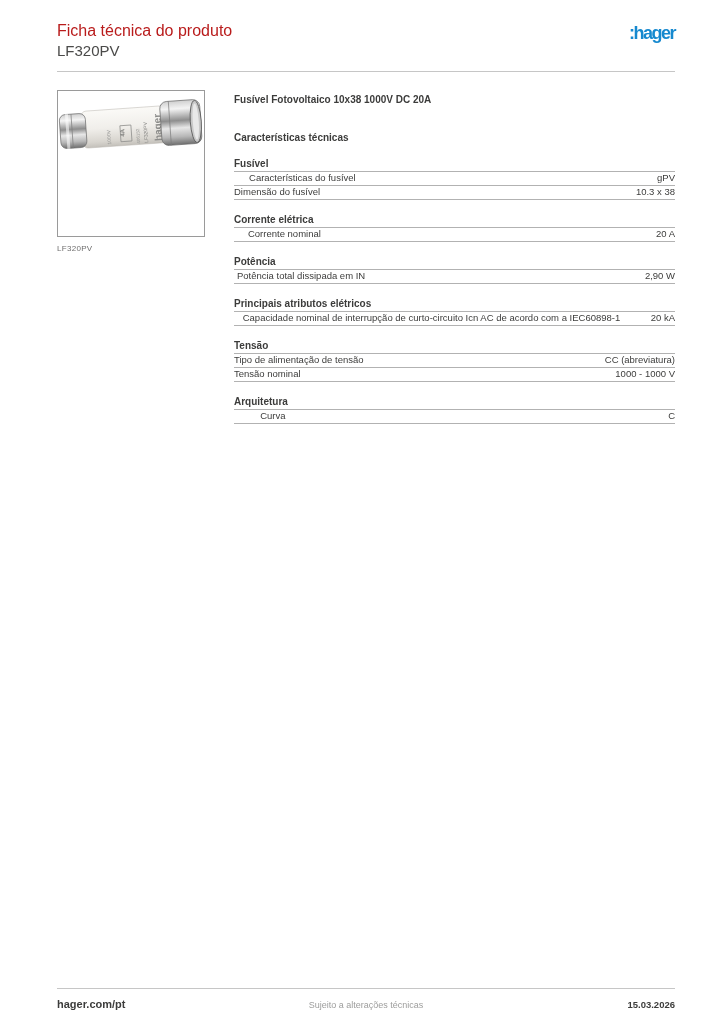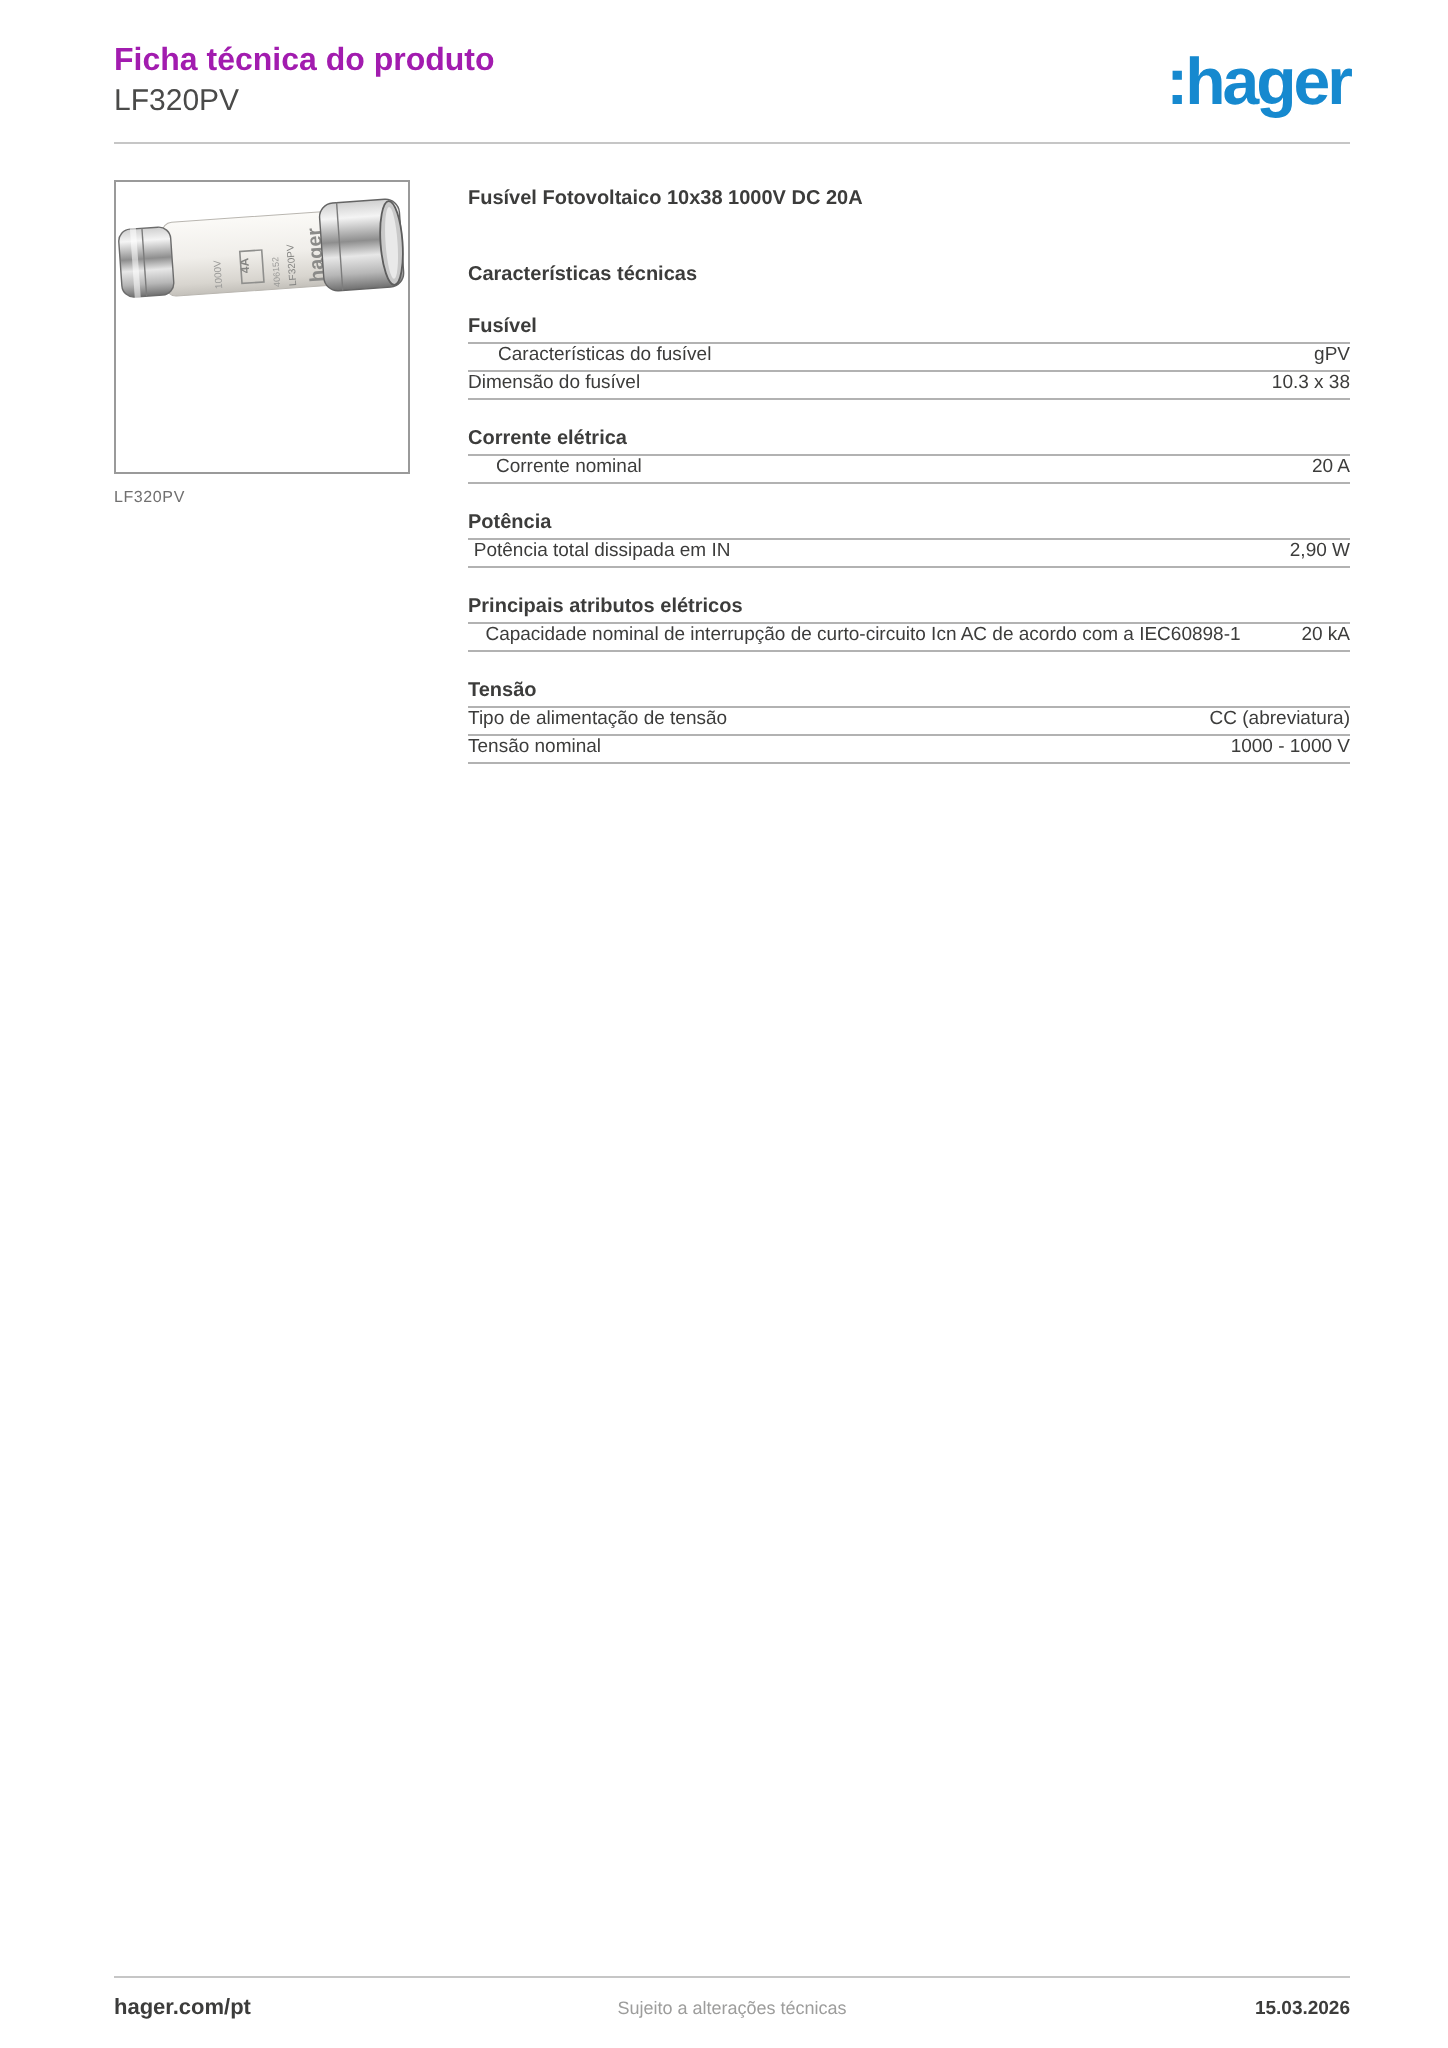--- a/index.html
+++ b/index.html
@@ -2,23 +2,23 @@
 <html><head>
 <meta charset="utf-8">
 <style>
   * { margin:0; padding:0; box-sizing:border-box; }
   html, body { background:#ffffff; }
   body { font-family:"Liberation Sans","DejaVu Sans",sans-serif; color:#3c3c3b; }
   .page { position:relative; width:724px; height:1024px; margin:0 auto; background:#ffffff; overflow:hidden; }
 
   
   .header { position:absolute; left:57px; right:49px; top:22px; display:flex; justify-content:space-between; align-items:flex-start; }
-  .header-titles .title { font-size:16px; font-weight:bold; color:#a21caf; }
+  .header-titles .title { font-size:16px; font-weight:normal; color:#b91c1c; }
   .header-titles .subtitle { font-size:15px; font-weight:normal; color:#4a4a49; margin-top:2px; }
-  .logo { font-size:33px; font-weight:bold; color:#1689cf; letter-spacing:-1.5px; line-height:1; margin-top:2px; }
+  .logo { font-size:18px; font-weight:bold; color:#1689cf; letter-spacing:-1.5px; line-height:1; margin-top:2px; }
   .header-rule { position:absolute; left:57px; right:49px; top:71px; border-top:1px solid #c6c6c6; }
 
   
   .main { position:absolute; left:57px; right:49px; top:90px; display:flex; align-items:flex-start; }
   .image-col { flex:0 0 148px; width:148px; }
   .image-box { width:148px; height:147px; border:1px solid #9a9a9a; background:#ffffff; position:relative; overflow:hidden; }
   .image-caption { margin-top:7px; font-size:8px; color:#706f6f; letter-spacing:0.3px; }
 
   .specs-col { flex:1; margin-left:29px; padding-top:4px; min-width:0; }
   .product-title { font-size:10px; font-weight:bold; line-height:12px; }
@@ -132,20 +132,27 @@
             <div class="section-title">Tensão</div>
             <div class="row">
               <div class="label">Tipo de alimentação de tensão</div>
               <div class="value">CC (abreviatura)</div>
             </div>
             <div class="row">
               <div class="label">Tensão nominal</div>
               <div class="value">1000 - 1000 V</div>
             </div>
           </div>
+          <div class="section">
+            <div class="section-title">Arquitetura</div>
+            <div class="row">
+              <div class="label">Curva</div>
+              <div class="value">C</div>
+            </div>
+          </div>
         </div>
     </div>
 
   </div>
 
   <div class="footer">
     <div class="f-left">hager.com/pt</div>
     <div class="f-center">Sujeito a alterações técnicas</div>
     <div class="f-right">15.03.2026</div>
   </div>

